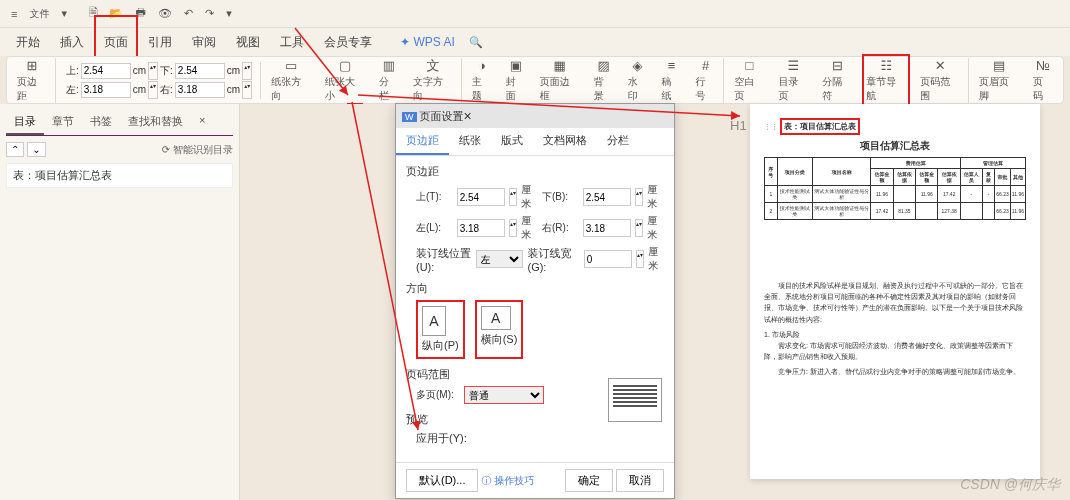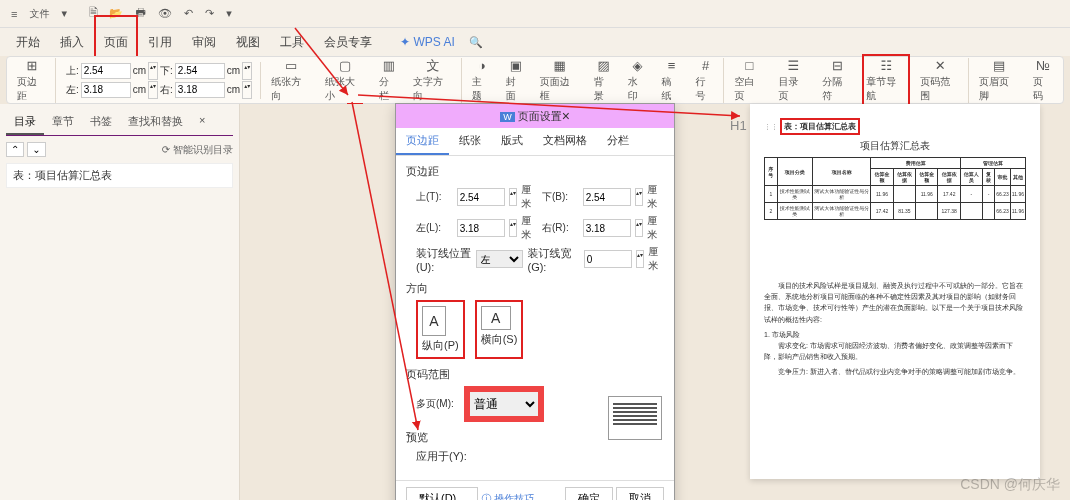--- a/index.html
+++ b/index.html
@@ -22,54 +22,54 @@
 .workspace{display:flex;height:calc(500px - 104px);position:relative}
 .sidebar{width:240px;background:#f8f4ee;border-right:1px solid #e0d8cc;padding:6px}
 .sbtabs{display:flex;gap:0;font-size:11px;border-bottom:1px solid #701a75}
 .sbtab{padding:4px 8px;cursor:pointer;color:#555}
 .sbtab.active{border-bottom:2px solid #555;color:#222}
 .sbctrl{display:flex;align-items:center;gap:4px;margin:6px 0;font-size:10px;color:#666;justify-content:space-between}
 .sbbtn{border:1px solid #ccc;background:#fff;padding:1px 4px;font-size:10px}
 .sbentry{background:#fff;border:1px solid #eee;padding:4px 6px;font-size:11px;margin-top:4px}
 .mainarea{flex:1;background:#f0e8dc;position:relative;display:flex;justify-content:flex-start;padding:20px 10px;gap:30px}
 .dialog{position:absolute;left:395px;top:103px;width:280px;background:#fff;border:1px solid #999;box-shadow:0 4px 12px rgba(0,0,0,.2);z-index:10}
-.dlg-title{height:24px;background:#f0abfc;display:flex;align-items:center;padding:0 6px;font-size:11px;justify-content:center}
+.dlg-title{height:24px;background:#e5e5e5;display:flex;align-items:center;padding:0 6px;font-size:11px;justify-content:flex-start}
 .dlg-close{cursor:pointer;font-size:14px}
 .dlg-tabs{display:flex;border-bottom:1px solid #ddd;font-size:11px}
 .dlg-tab{padding:5px 10px;cursor:pointer}
 .dlg-tab.active{border-bottom:2px solid #4a7fd8;color:#4a7fd8}
 .dlg-body{padding:8px 10px;font-size:11px}
 .dlg-sec{margin-bottom:8px}
 .dlg-sec-h{font-size:11px;margin-bottom:4px;color:#333}
 .dlg-row{display:flex;align-items:center;gap:4px;margin:3px 0 3px 10px}
 .dlg-lbl{width:44px;font-size:10px}
 .dlg-inp{width:48px;height:18px;border:1px solid #ccc;font-size:10px;padding:0 2px}
 .dlg-unit{font-size:10px}
 .dlg-sel{width:60px;height:18px;border:1px solid #ccc;font-size:10px}
 .orient-group{display:flex;gap:10px;margin-left:10px}
 .orient-box{border:1px solid #ccc;padding:4px;text-align:center;cursor:pointer}
 .orient-box.activ{border:2px solid #e02020}
 .orient-box.sel{border:2px solid #e02020}
 .orient-icon{width:30px;height:24px;border:1px solid #999;display:flex;align-items:center;justify-content:center;font-size:14px;margin-bottom:2px}
 .orient-icon.port{width:24px;height:30px}
-.dlg-sel-wide{width:80px;height:36px;border:6px solid #ef4444;font-size:12px}
+.dlg-sel-wide{width:80px;height:18px;border:1px solid #ef4444;font-size:10px}
 .preview-box{border:1px solid #999;width:54px;height:44px;position:absolute;right:12px;bottom:40px;background:#fff;display:flex;flex-direction:column;padding:6px 4px;gap:2px}
 .pv-line{height:2px;background:#555}
 .dlg-btns{border-top:1px solid #ddd;padding:6px 10px;display:flex;justify-content:space-between;align-items:center}
 .dlg-btn{padding:3px 12px;border:1px solid #ccc;background:#fff;font-size:11px;cursor:pointer}
 .dlg-link{color:#4a7fd8;font-size:10px;cursor:pointer}
 .doc-page{width:290px;height:375px;background:#fff;box-shadow:0 2px 6px rgba(0,0,0,.15);position:absolute;right:30px;top:0;padding:14px 14px;font-size:7px}
 .doc-heading{border:2px solid #e02020;padding:1px 2px;display:inline-block;font-size:8px;font-weight:bold}
 .doc-h-marker{position:absolute;left:-20px;top:14px;font-size:13px;color:#888}
-.doc-title{text-align:center;font-size:10px;font-weight:normal;margin:4px 0}
+.doc-title{text-align:center;font-size:10px;font-weight:bold;margin:4px 0}
 .doc-table{width:100%;border-collapse:collapse;margin-top:2px}
 .doc-table td,.doc-table th{border:1px solid #333;font-size:5px;padding:2px 1px;text-align:center;vertical-align:middle}
 .doc-body{margin-top:60px;font-size:7px;line-height:1.6}
 .doc-p{text-indent:2em;margin-bottom:4px}
-.watermark{position:absolute;right:10px;bottom:6px;font-size:14px;color:rgba(0,0,0,.25);}
+.watermark{position:absolute;right:10px;bottom:6px;font-size:14px;color:rgba(0,0,0,.25);font-style:italic}
 svg.arrows{position:absolute;left:0;top:0;pointer-events:none;z-index:50}
 .spin{display:inline-flex;flex-direction:column;width:10px;height:18px;border:1px solid #ccc;font-size:6px;line-height:8px;text-align:center}
 </style>
 </head>
 <body>
 
 <div class="topbar">
  <span class="tbtn">≡</span>
  <span class="tbtn file-menu">文件</span>
  <span class="tbtn">▾</span>

